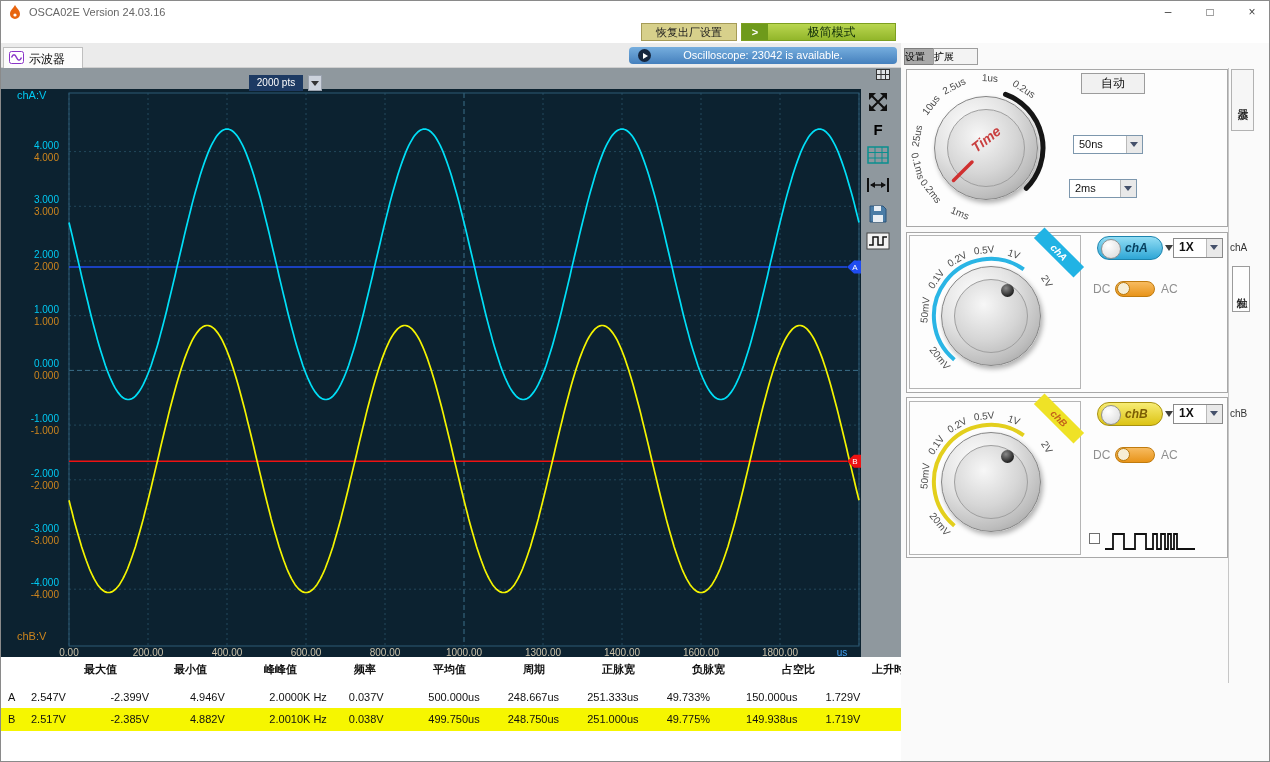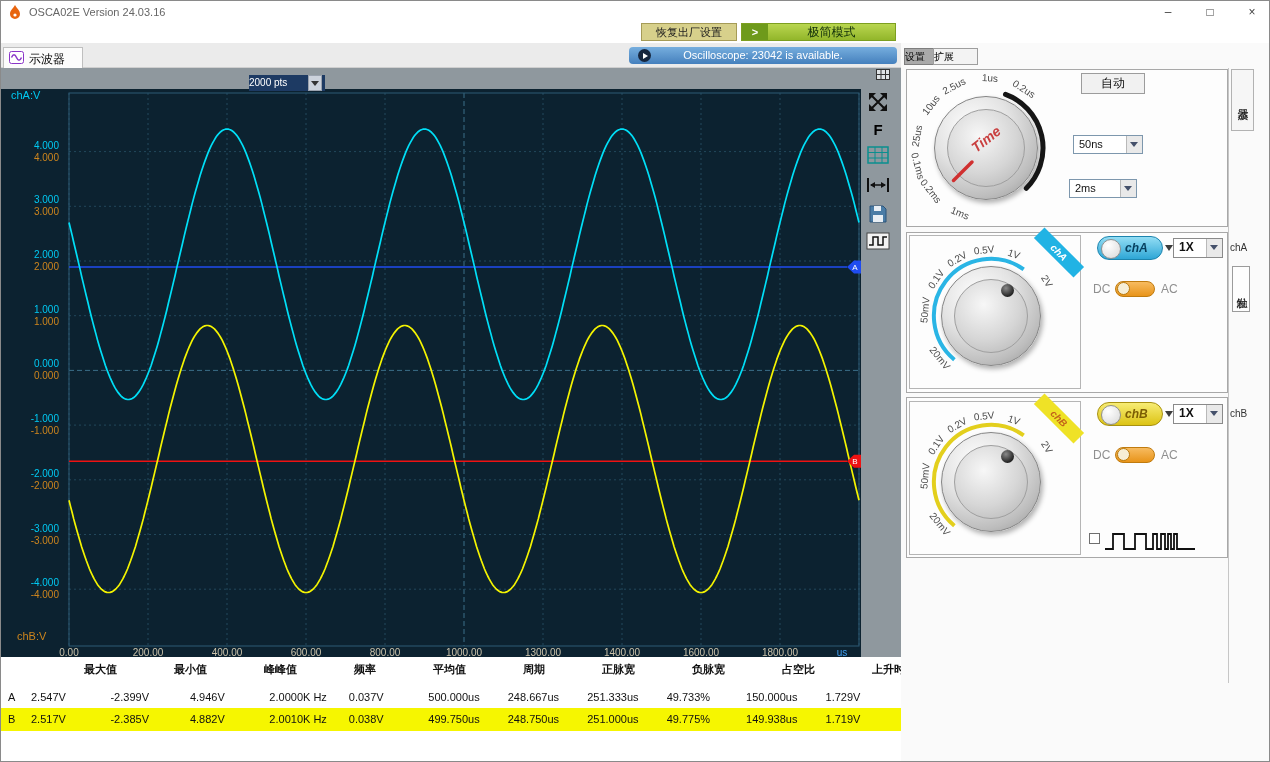--- a/index.html
+++ b/index.html
@@ -22,24 +22,24 @@
   .tab-scope .ticon{position:absolute;left:5px;top:3px;}
   .tab-scope .tlbl{position:absolute;left:25px;top:3px;font-size:12px;color:#000;}
   .status-pill{position:absolute;left:628px;top:46px;width:268px;height:17px;border-radius:4px;background:linear-gradient(180deg,#76aede,#4580bd);color:#fff;font-size:11px;text-align:center;line-height:17px;}
   .status-pill .sicon{position:absolute;left:9px;top:2px;width:13px;height:13px;border-radius:50%;background:#16263e;}
   .status-pill .sicon:after{content:'';position:absolute;left:5px;top:3.5px;border-left:5px solid #fff;border-top:3px solid transparent;border-bottom:3px solid transparent;}
   .ptab-scroll{position:absolute;left:1251px;top:50px;width:0;height:0;border:5px solid transparent;border-bottom:6px solid #555;}
   
   .scope-chrome{position:absolute;left:0;top:67px;width:900px;height:589px;background:#8f989e;}
   .canvas{position:absolute;left:0;top:88px;width:860px;height:568px;background:#0c2230;}
   #plot-svg{position:absolute;left:0;top:0;}
-  .pts{position:absolute;left:248px;top:74px;width:76px;height:16px;background:#1d3a63;color:#fff;font-size:10px;text-align:left;line-height:16px;}
+  .pts{position:absolute;left:248px;top:74px;width:54px;height:16px;background:#1d3a63;color:#fff;font-size:10px;text-align:center;line-height:16px;}
   .pts-arr{position:absolute;left:307px;top:74px;width:14px;height:16px;background:#ccd2dc;border:1px solid #9aa2ae;box-sizing:border-box;}
   .pts-arr:after{content:'';position:absolute;left:2px;top:5px;border:4px solid transparent;border-top:5px solid #333;}
-  .axis-a{position:absolute;left:10px;top:0px;font-size:11px;color:#00c9f2;}
+  .axis-a{position:absolute;left:16px;top:0px;font-size:11px;color:#00c9f2;}
   .axis-b{position:absolute;left:16px;top:541px;font-size:11px;color:#cd851d;}
   .ytick{position:absolute;left:0;width:58px;text-align:right;font-size:10px;line-height:10px;}
   .ytick-a{color:#00c9f2;}.ytick-b{color:#cd851d;}
   .xtick{position:absolute;top:558px;width:60px;text-align:center;font-size:10px;color:#cbc3ab;}
   .xunit{position:absolute;left:826px;top:558px;width:30px;font-size:10px;color:#3f9ff2;text-align:center;}
   .iconbtn{position:absolute;left:864px;width:26px;height:24px;text-align:center;}
   #ic-fit{top:89px;}#ic-f{top:117px;font-size:15px;font-weight:bold;color:#000;line-height:24px;}#ic-grid{top:145px;}#ic-h{top:175px;}#ic-save{top:203px;}#ic-wave{top:231px;}
   .mini-grid{position:absolute;left:875px;top:68px;}
   
   .mtable{position:absolute;left:0;top:656px;width:900px;height:74px;background:#fff;}

